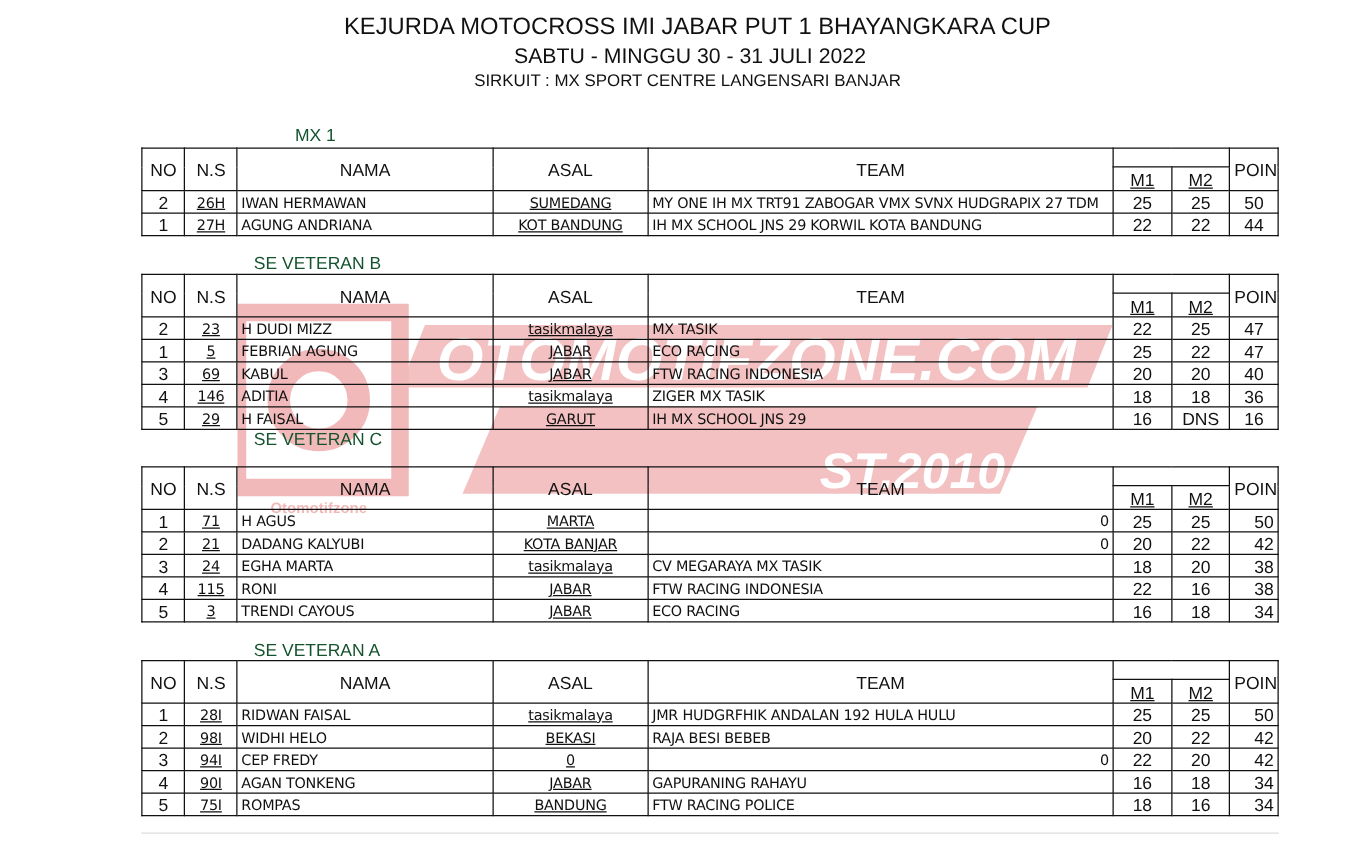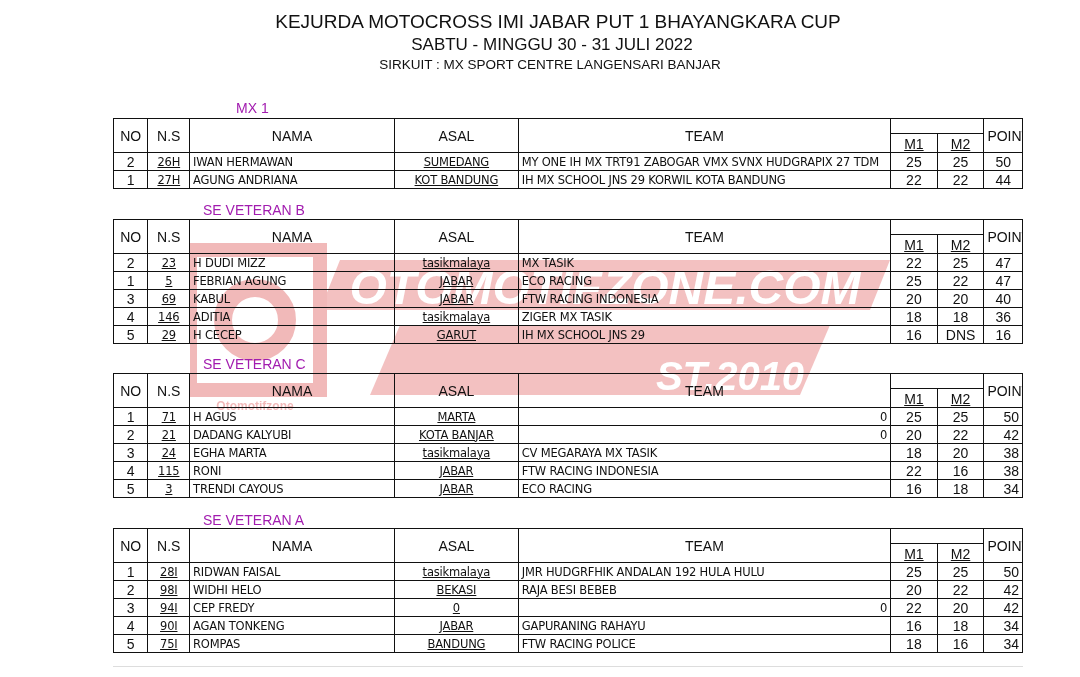--- a/index.html
+++ b/index.html
@@ -7,21 +7,21 @@
     width: 1080px; height: 677px; overflow: hidden; position: relative;
     background: #ffffff; color: #111;
     font-family: "Liberation Sans", sans-serif;
   }
   .header { position: absolute; left: 0; width: 1080px; text-align: center; color: #111; }
   .h1 { top: 11px; font-size: 19px; left: 18px; }
   .h2 { top: 35px; font-size: 17px; left: 12px; }
   .h3 { top: 57px; font-size: 13.5px; left: 10px; }
 
   .section-title {
-    position: absolute; font-size: 14px; color: #a21caf; left: 203px;
+    position: absolute; font-size: 14px; color: #14532d; left: 203px;
   }
   table.res {
     position: absolute; left: 113px; width: 910px;
     border-collapse: collapse; table-layout: fixed;
     font-size: 13px;
   }
   table.res td, table.res th {
     border: 1.5px solid #111; padding: 0 3px; height: 17px; line-height: 16px;
     white-space: nowrap; overflow: hidden; font-weight: normal;
   }
@@ -172,31 +172,31 @@
     <td class="cal">ADITIA</td>
     <td class="cal center">tasikmalaya</td>
     <td class="cal">ZIGER MX TASIK</td>
     <td class="num">18</td>
     <td class="num">18</td>
     <td class="num">36</td>
   </tr>
   <tr>
     <td class="num">5</td>
     <td class="cal center">29</td>
-    <td class="cal">H CECEP</td>
+    <td class="cal">H FAISAL</td>
     <td class="cal center">GARUT</td>
     <td class="cal">IH MX SCHOOL JNS 29</td>
     <td class="num">16</td>
     <td class="num">DNS</td>
     <td class="num">16</td>
   </tr>
 </tbody>
   </table>
 
-<div class="section-title" style="top:356px;text-align:center;">SE VETERAN C</div>
+<div class="section-title" style="top:343px;text-align:center;">SE VETERAN C</div>
 <table class="res" style="top:373px;">
   <colgroup>
       <col class="c-no">
       <col class="c-ns">
       <col class="c-nama">
       <col class="c-asal">
       <col class="c-team">
       <col class="c-m">
       <col class="c-m">
       <col class="c-pt">

